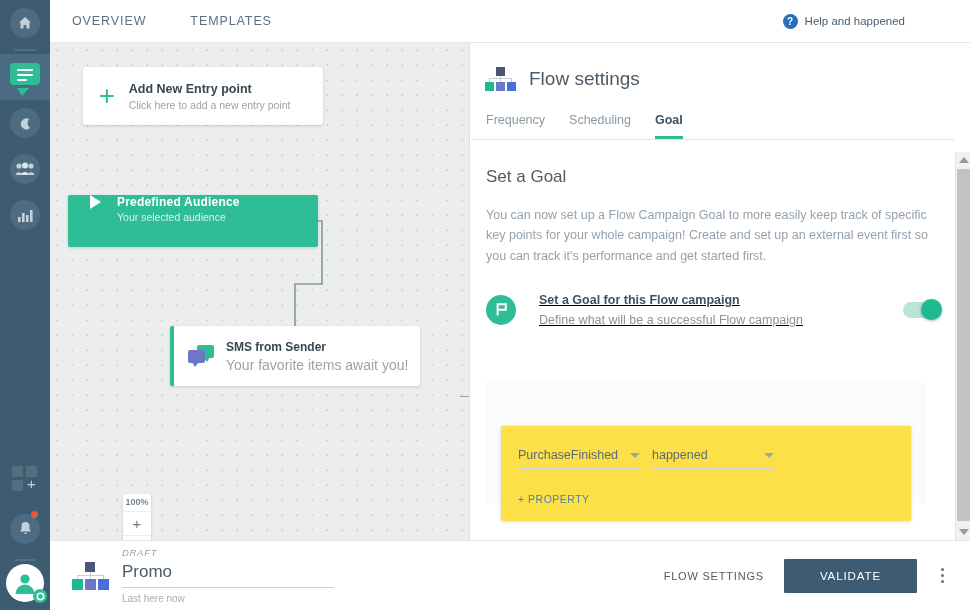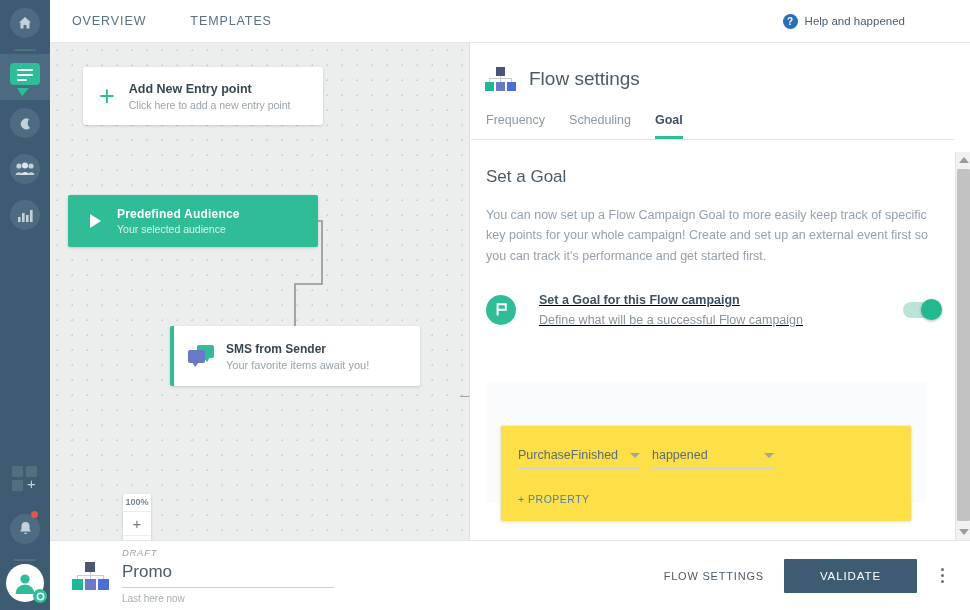--- a/index.html
+++ b/index.html
@@ -83,21 +83,21 @@
     display: flex; align-items: center; cursor: pointer;
   }
   .plus-big { color: #2ebd96; font-size: 27px; font-weight: 300; margin: 0 14px 0 16px; line-height: 1; }
   .entry-title { font-size: 12.5px; font-weight: bold; color: #37474f; }
   .entry-sub { font-size: 10.5px; color: #9aa4ab; margin-top: 3px; }
 
   .node-audience {
     position: absolute; left: 18px; top: 152px; width: 250px; height: 52px;
     background: #2ebd96; border-radius: 2px;
     box-shadow: 0 1px 3px rgba(0,0,0,0.15);
-    display: flex; align-items: center; cursor: pointer;
+    display: flex; cursor: pointer;
   }
   .play-tri {
     width: 0; height: 0; margin: 0 16px 0 22px;
     border-left: 11px solid #ffffff;
     border-top: 7px solid transparent;
     border-bottom: 7px solid transparent;
   }
   .node-aud-title { font-size: 12px; font-weight: bold; color: #fff; letter-spacing: .2px; }
   .node-aud-sub { font-size: 10.5px; color: #d9f2ea; margin-top: 2px; }
 
@@ -106,21 +106,21 @@
     background: #fff; border-left: 4px solid #2ebd96; border-radius: 2px;
     box-shadow: 0 1px 3px rgba(0,0,0,0.16);
     display: flex; align-items: center; cursor: pointer;
   }
   .sms-icon { position: relative; width: 26px; height: 22px; margin: 0 12px 0 14px; }
   .sms-b1 { position:absolute; right:0; top:0; width:17px; height:13px; background:#2ebd96; border-radius:2px; }
   .sms-b1:after { content:""; position:absolute; right:4px; bottom:-4px; border-left:4px solid transparent; border-right:3px solid transparent; border-top:5px solid #2ebd96; }
   .sms-b2 { position:absolute; left:0; top:5px; width:17px; height:13px; background:#6b78c8; border-radius:2px; }
   .sms-b2:after { content:""; position:absolute; left:4px; bottom:-4px; border-left:3px solid transparent; border-right:4px solid transparent; border-top:5px solid #6b78c8; }
   .node-sms-title { font-size: 12px; font-weight: bold; color: #37474f; }
-  .node-sms-sub { font-size: 11px; color: #9aa4ab; margin-top: 3px; text-align: right; }
+  .node-sms-sub { font-size: 14px; color: #9aa4ab; margin-top: 3px; text-align: right; }
   .arrow-stub { position:absolute; left:410px; top:353px; width:17px; height:1px; background:#9aa4ab; }
 
   .connector { position: absolute; left: 0; top: 0; width: 420px; height: 497px; pointer-events:none; }
 
   .zoomctl {
     position: absolute; left: 73px; top: 451px; width: 28px;
     background: #fff; box-shadow: 0 1px 3px rgba(0,0,0,0.18); border-radius: 2px;
     text-align: center;
   }
   .zoom-pct { font-size: 9px; color: #78868f; padding: 3px 0 4px; font-weight: bold; border-bottom: 1px solid #ececec; cursor:pointer; }

